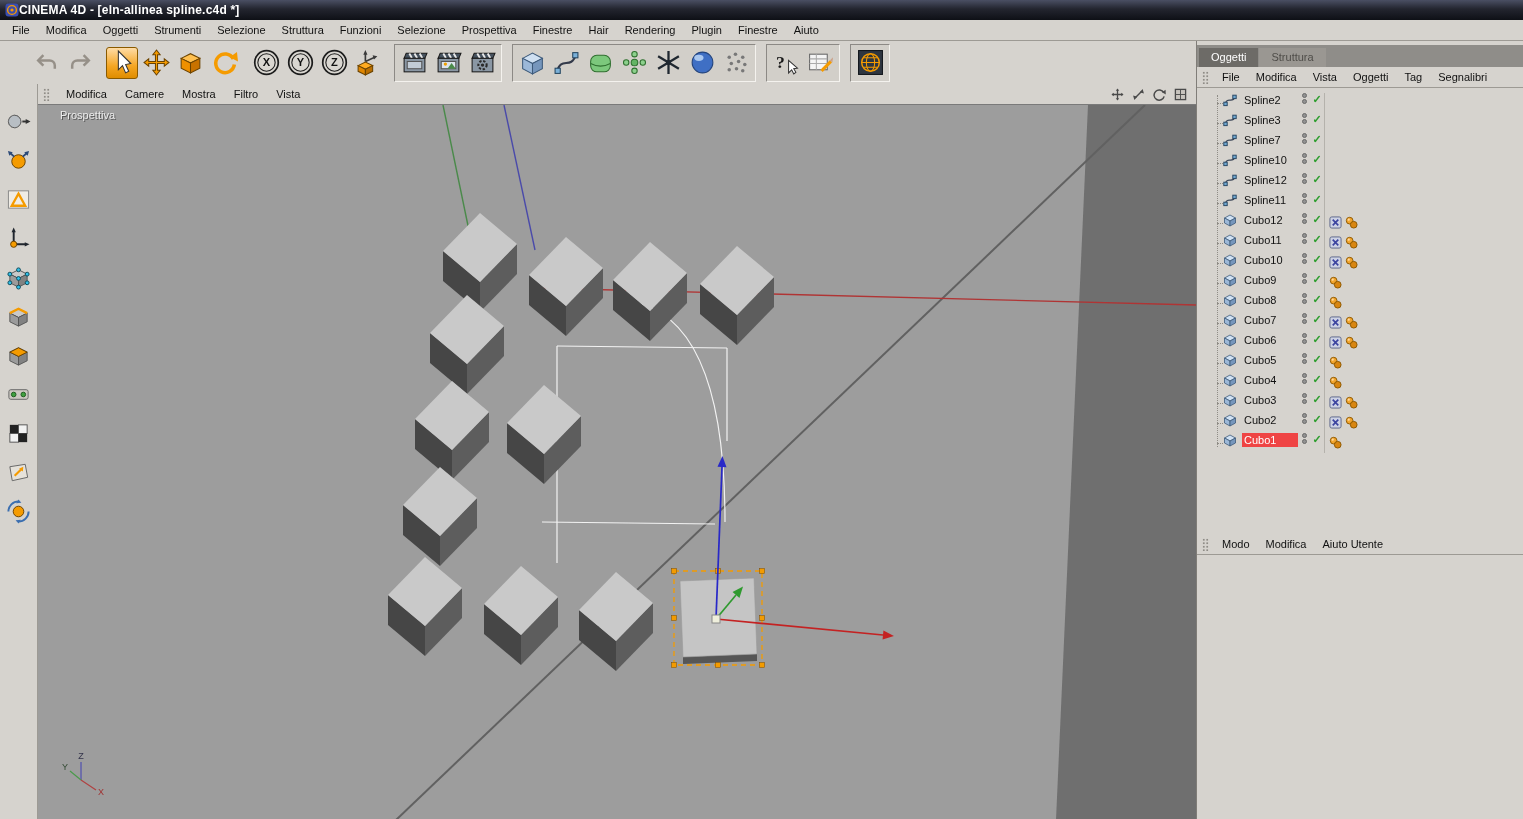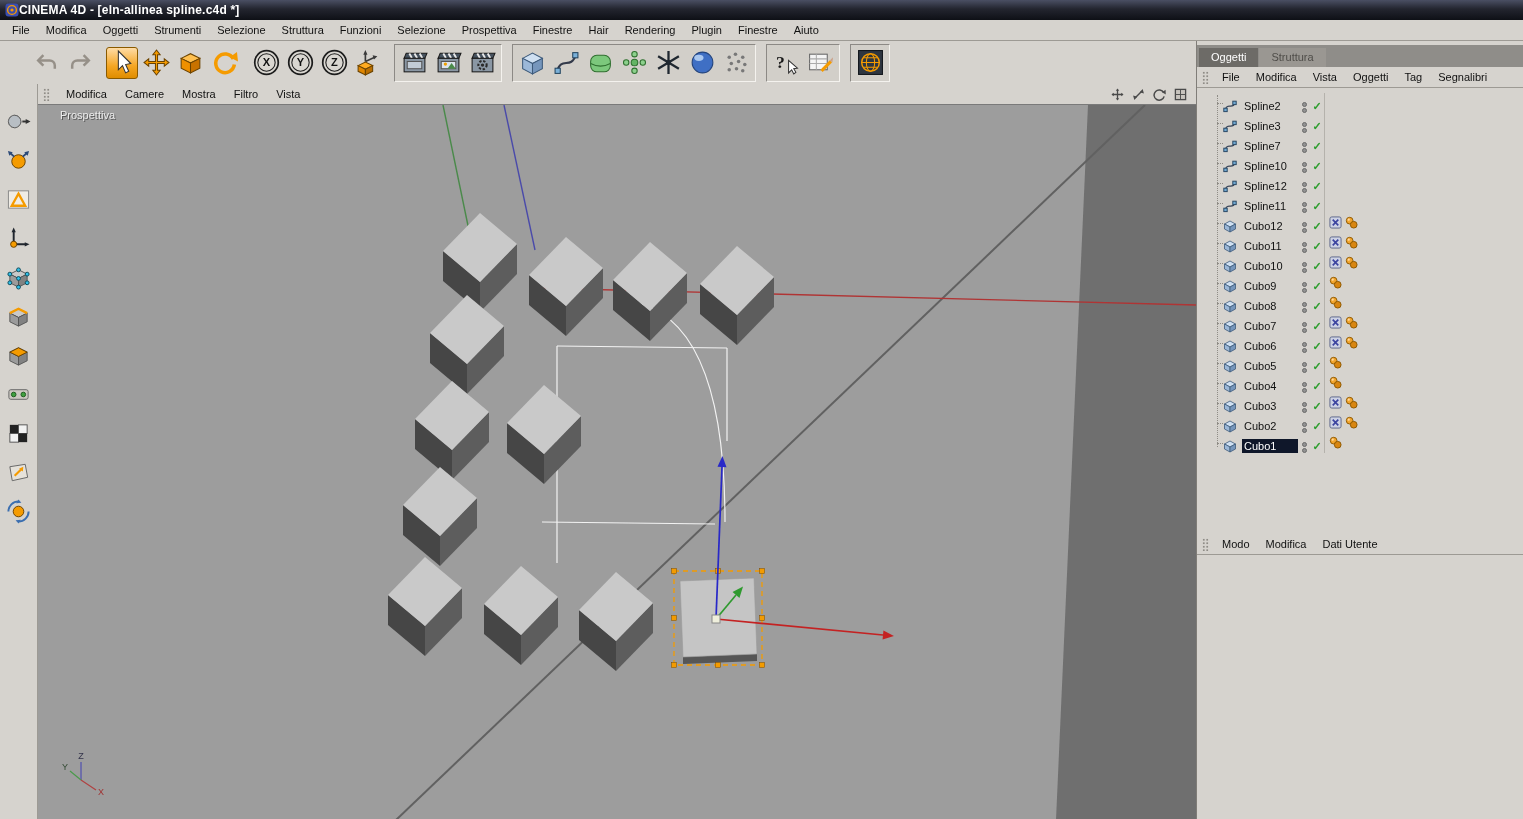--- a/index.html
+++ b/index.html
@@ -51,26 +51,26 @@
   .right-panel { flex:1; display:flex; flex-direction:column; border-left:1px solid #807d78; background:#d6d3ce; min-height:0; }
   .om-tabs-strip { height:22px; flex:0 0 22px; margin-top:4px; background:#8f8d89; display:flex; align-items:flex-end; padding-left:2px; gap:1px; }
   .om-tab { padding:3px 12px 4px; color:#4f4d49; background:#9a9792; cursor:default; }
   .om-tab.active { background:#6d6b67; color:#fff; }
   .om-menubar, .am-menubar { height:21px; flex:0 0 21px; display:flex; align-items:center; padding:0 5px; border-bottom:1px solid #9d9a94; }
   .menu-items-wrap { display:flex; }
   .menu-items-wrap .menu-item { padding:2px 8px; }
 
   .om-tree { height:446px; flex:0 0 446px; position:relative; padding-top:5px; overflow:hidden; }
   .om-tree::before { content:''; position:absolute; left:20px; top:7px; height:352px; border-left:1px dotted #8f8c86; }
-  .om-row { height:20px; display:flex; align-items:flex-end; padding-left:26px; position:relative; }
+  .om-row { height:20px; display:flex; align-items:flex-start; padding-left:26px; position:relative; }
   .om-row::before { content:''; position:absolute; left:20px; top:10px; width:6px; border-top:1px dotted #8f8c86; }
   .obj-icon { width:16px; height:14px; margin-right:3px; display:flex; }
   .obj-icon svg { width:14px; height:14px; }
   .obj-name { width:56px; padding:1px 2px; white-space:nowrap; overflow:hidden; }
-  .om-row.selected .obj-name { background:#0f172a; color:#fff; }
+  .om-row.selected .obj-name { background:#ef4444; color:#fff; }
   .vis-dots { width:12px; display:flex; flex-direction:column; gap:1px; align-items:center; }
   .vis-dots i { width:5px; height:5px; border-radius:50%; background:#919191; border:1px solid #6a6a6a; display:block; }
   .enable-check { width:14px; text-align:center; color:#2f9e2f; font-weight:bold; }
   .tag-cell { flex:1; align-self:stretch; display:flex; align-items:center; gap:2px; border-left:1px solid #b5b2ac; padding-left:4px; }
   .tag { width:14px; height:14px; display:flex; }
   .tag svg { width:13px; height:13px; }
 
   .am-title { height:16px; flex:0 0 16px; background:#cac7c1; border-top:1px solid #f4f2ee; border-bottom:1px solid #9d9a94; display:flex; align-items:center; gap:5px; padding:0 5px; }
   .am-checkbox { width:9px; height:9px; background:#f4f2ee; border:1px solid #807d78; }
   .am-title-text { color:#8a8781; }
@@ -1088,19 +1088,19 @@
                 </svg>
               </span>
             </span>
           </div>
         </div>
       <div class="am-menubar">
         <span class="grip"></span>
         <span class="menu-items-wrap">
             <span class="menu-item">Modo</span>
             <span class="menu-item">Modifica</span>
-            <span class="menu-item">Dati Utente</span>
+            <span class="menu-item">Aiuto Utente</span>
           </span>
       </div>
       <div class="am-body"></div>
     </div>
   </div>
 </div>
 
 </body></html>

